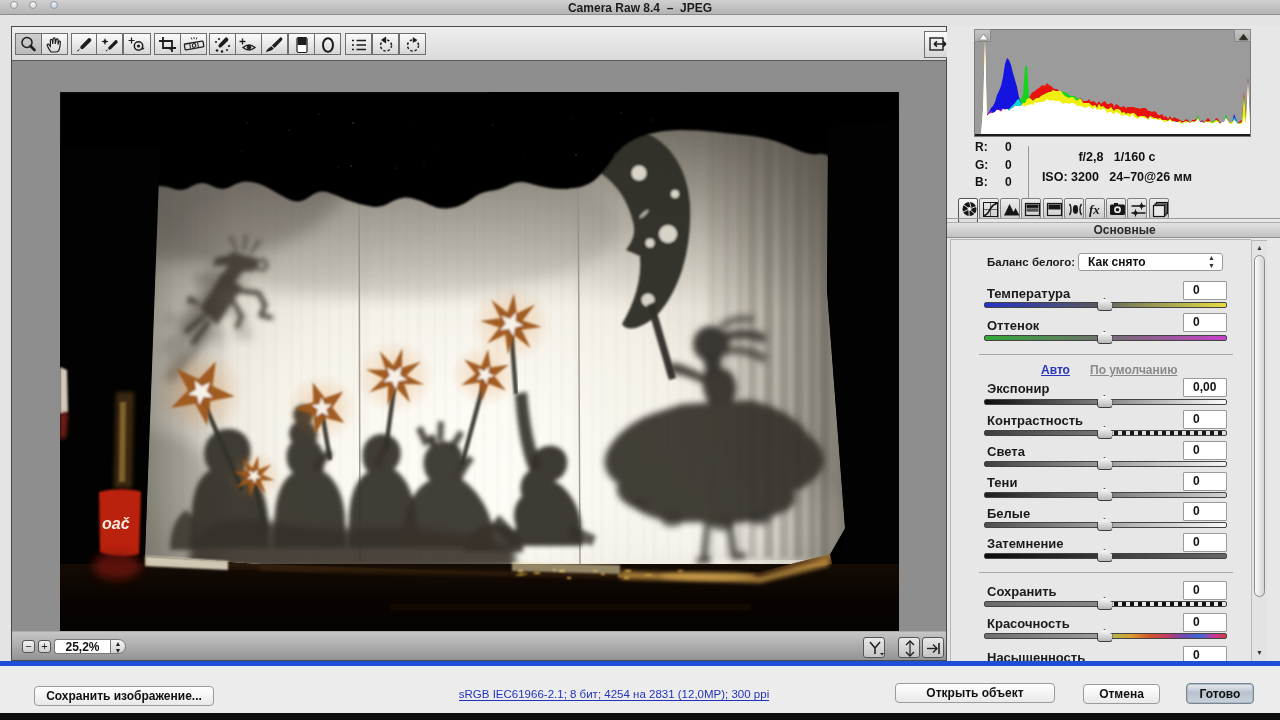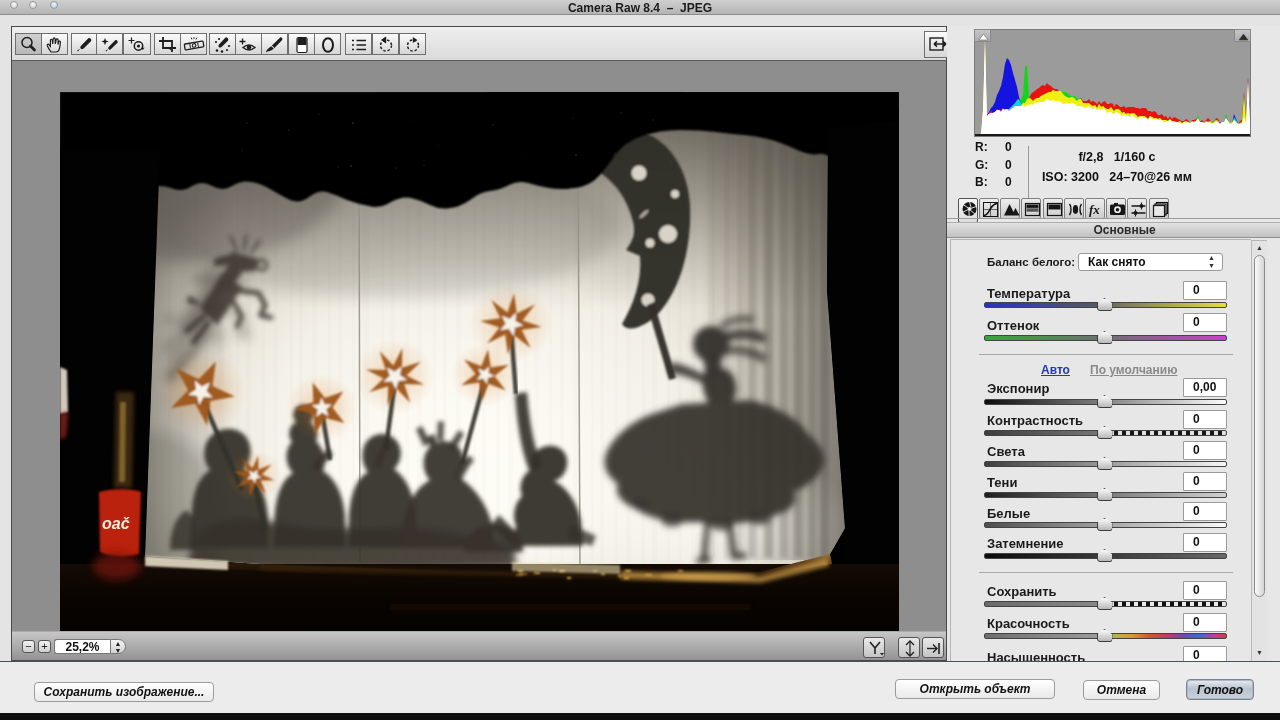--- a/index.html
+++ b/index.html
@@ -78,21 +78,21 @@
 
   .link1 { position:absolute; font-size:12px; }
 
   
   #sbar { left:304px; top:214px; width:16px; height:421px; background:#e3e3e3; border-left:1px solid #bbb; border-top:1px solid #b5b5b5; }
   #sthumb { position:absolute; left:2px; top:14px; width:11px; height:342px; border:1px solid #8a8a8a; border-radius:6px;
     background:linear-gradient(90deg,#fafafa,#d5d5d5); }
   .sarrow { position:absolute; left:4px; font-size:7px; color:#333; }
 
   
-  #bottombar { left:0; top:661px; width:1280px; height:52px; background:#ececec; border-top:1px solid #1d4ed8;font-style:italic; }
+  #bottombar { left:0; top:661px; width:1280px; height:52px; background:#ececec; border-top:5px solid #1d4ed8; }
   .button { position:absolute; border:1px solid #9b9b9b; border-radius:4px;
     background:linear-gradient(#ffffff,#e9e9e9); font-size:12px; font-weight:bold; color:#111; text-align:center; }
   #savebtn { left:34px; top:20px; width:180px; height:20px; line-height:19px; }
   #openbtn { left:895px; top:17px; width:160px; height:20px; line-height:19px; }
   #cancelbtn { left:1083px; top:18px; width:77px; height:20px; line-height:19px; }
   #donebtn { left:1186px; top:17px; width:68px; height:21px; line-height:20px;
     background:linear-gradient(#e8edf2,#b9c3cf 45%,#c9d2da); border-color:#7a8594; box-shadow:0 0 0 1px #aeb8c4 inset; }
   #colorlink { position:absolute; left:0; top:22px; width:1228px; text-align:center; font-size:11.5px; color:#2233bb; }
   #colorlink span { border-bottom:1px solid #2233bb; }
   #darkstrip { left:0; top:713px; width:1280px; height:7px; background:#0e0e0e; }
@@ -699,17 +699,18 @@
   </div>
   <div class="abs" id="sbar">
     <div class="sarrow" style="top:3px;">▲</div>
     <div id="sthumb"></div>
     <div class="sarrow" style="top:408px;">▼</div>
   </div>
 </div>
 
 <div class="abs" id="bottombar">
   <div class="button" id="savebtn">Сохранить изображение...</div>
+  <div id="colorlink"><span>sRGB IEC61966-2.1; 8 бит; 4254 на 2831 (12,0МР); 300 ppi</span></div>
   <div class="button" id="openbtn">Открыть объект</div>
   <div class="button" id="cancelbtn">Отмена</div>
   <div class="button" id="donebtn">Готово</div>
 </div>
 <div class="abs" id="darkstrip"></div>
 
 </body></html>

